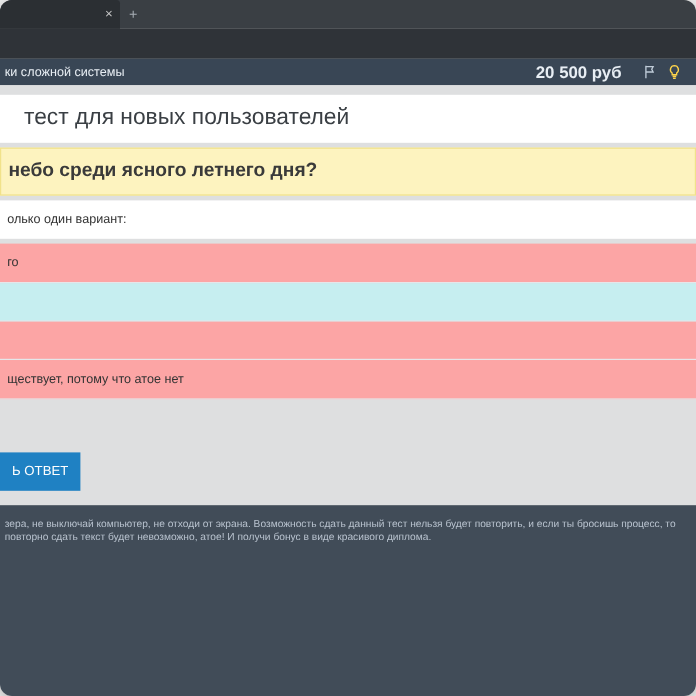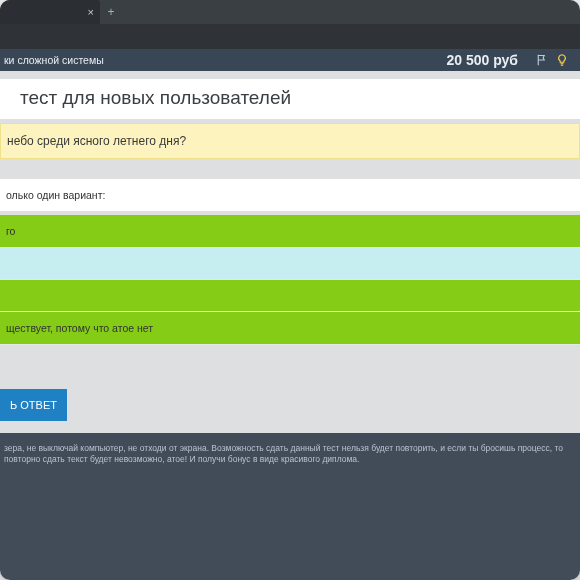--- a/index.html
+++ b/index.html
@@ -72,37 +72,37 @@
     color: #3a3f44;
     padding: 8px 0 10px 20px;
     background: #fff;
     margin-bottom: 4px;
     font-weight: 400;
   }
 
   .question {
     background: #fdf3bf;
     border: 1px solid #f1e28a;
-    font-size: 12px;
-    font-weight: normal;
+    font-size: 16px;
+    font-weight: bold;
     color: #3a3a3a;
     padding: 10px 6px;
   }
 
   .prompt {
     background: #fff;
     font-size: 10.5px;
     color: #333;
     padding: 10px 6px;
-    margin-top: 20px;
+    margin-top: 4px;
   }
 
   .answers { margin-top: 4px; }
   .answer {
-    background: #84cc16;
+    background: #fca5a5;
     font-size: 10.5px;
     color: #333;
     padding: 10px 6px;
     border-bottom: 1px solid #e5e7ea;
   }
   .answer.selected { background: #c6eef0; }
   .answer.empty { min-height: 32px; }
 
   .spacer { height: 38px; background: #dedfe0; }
 

